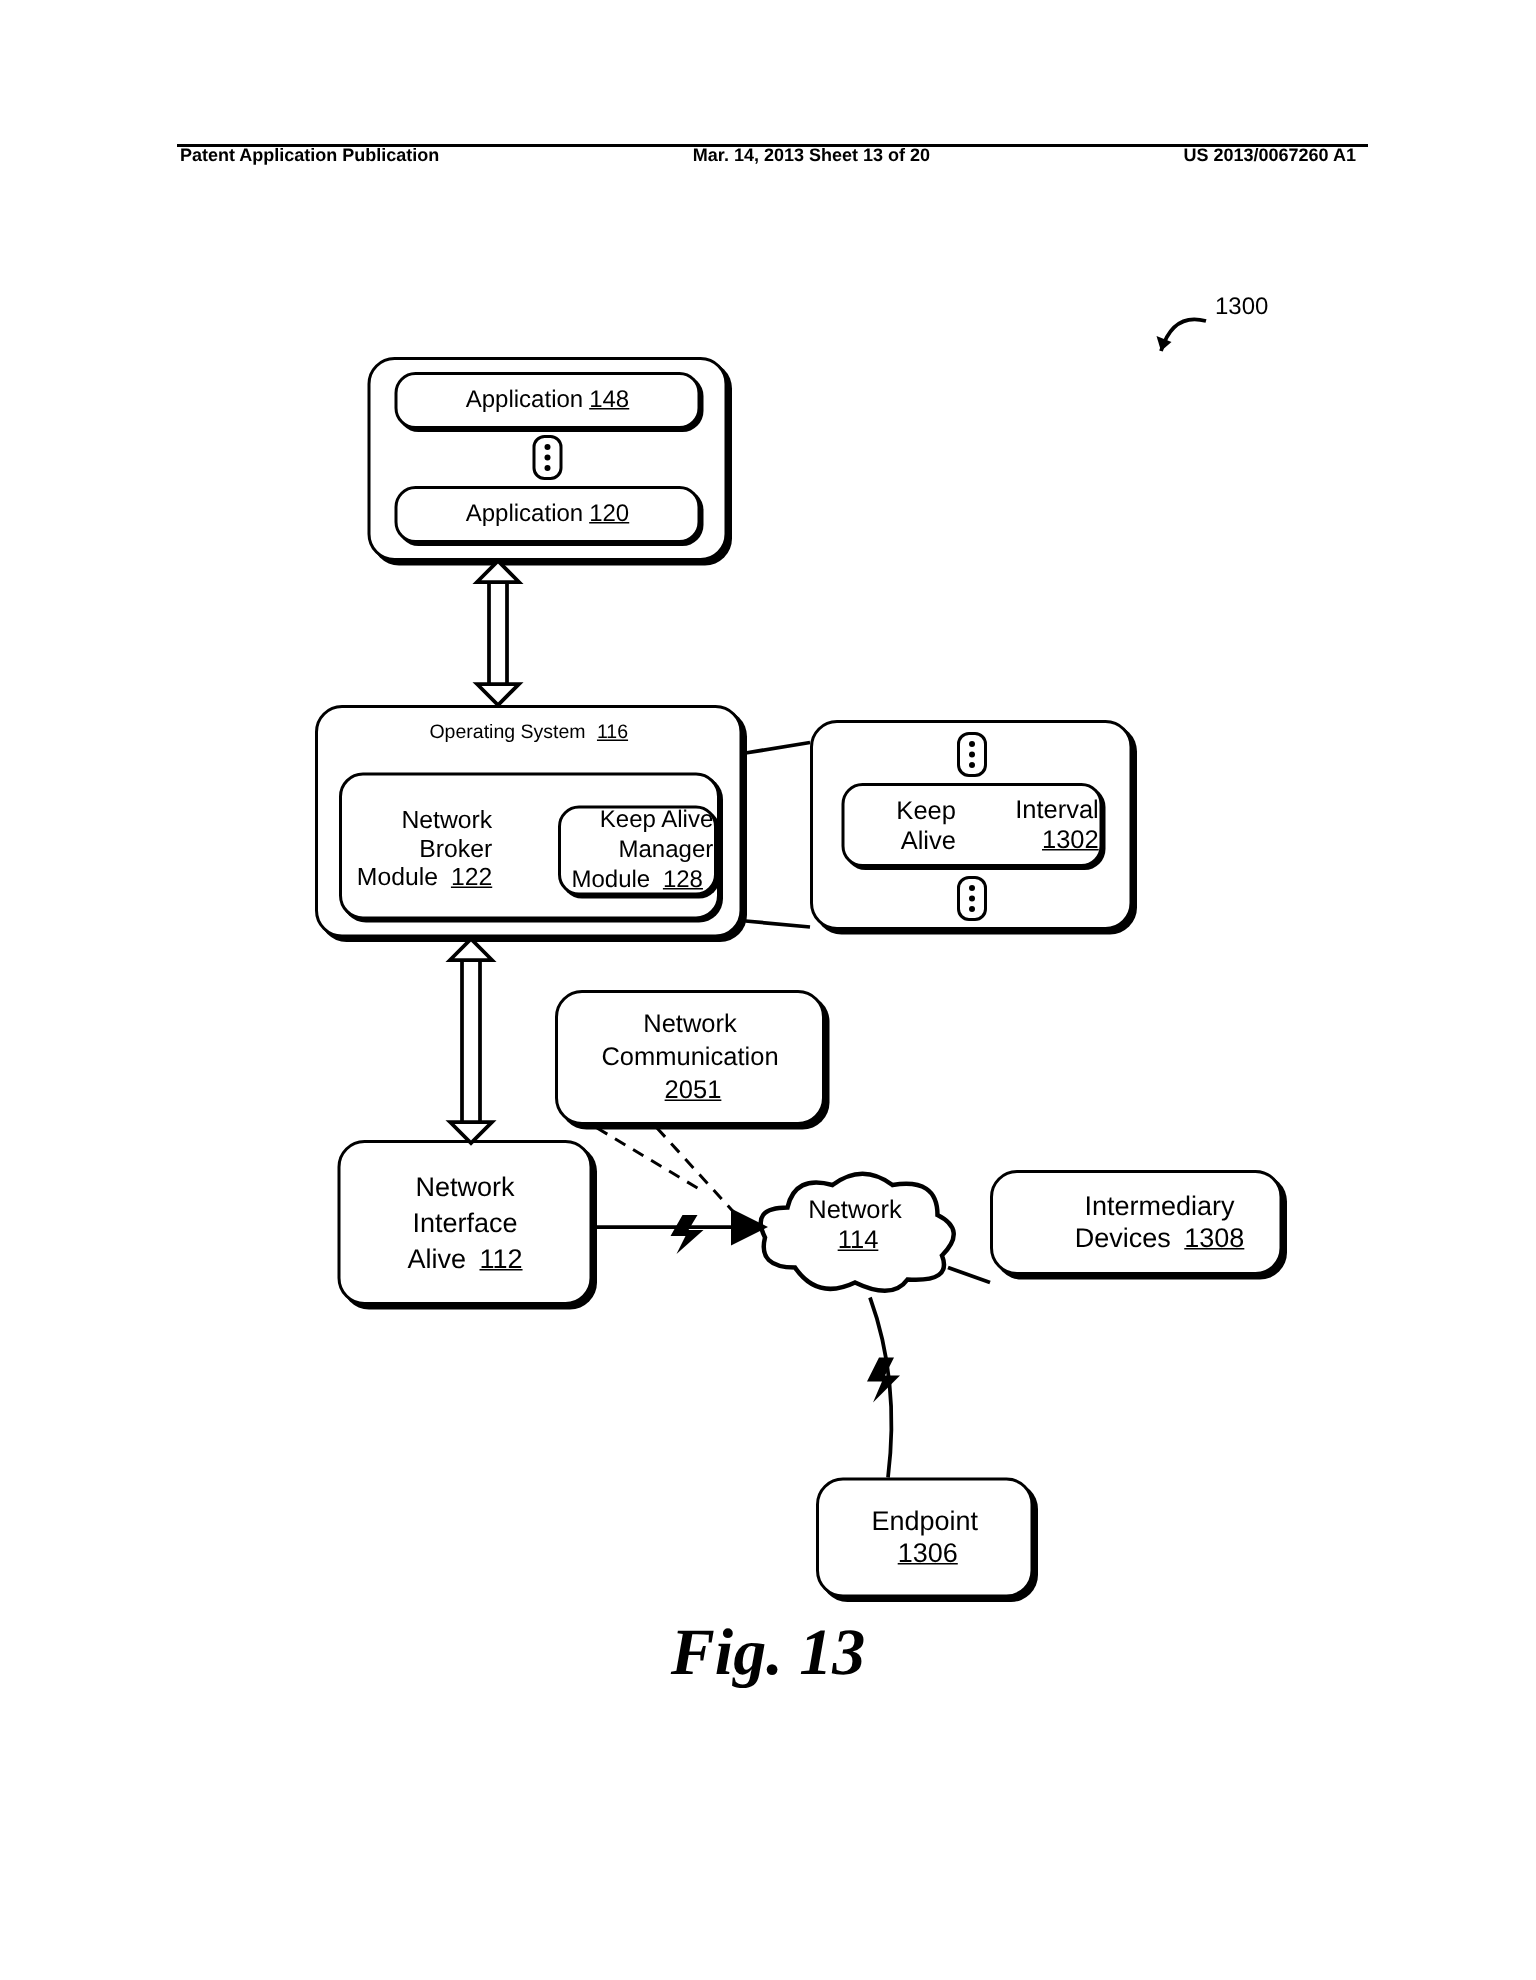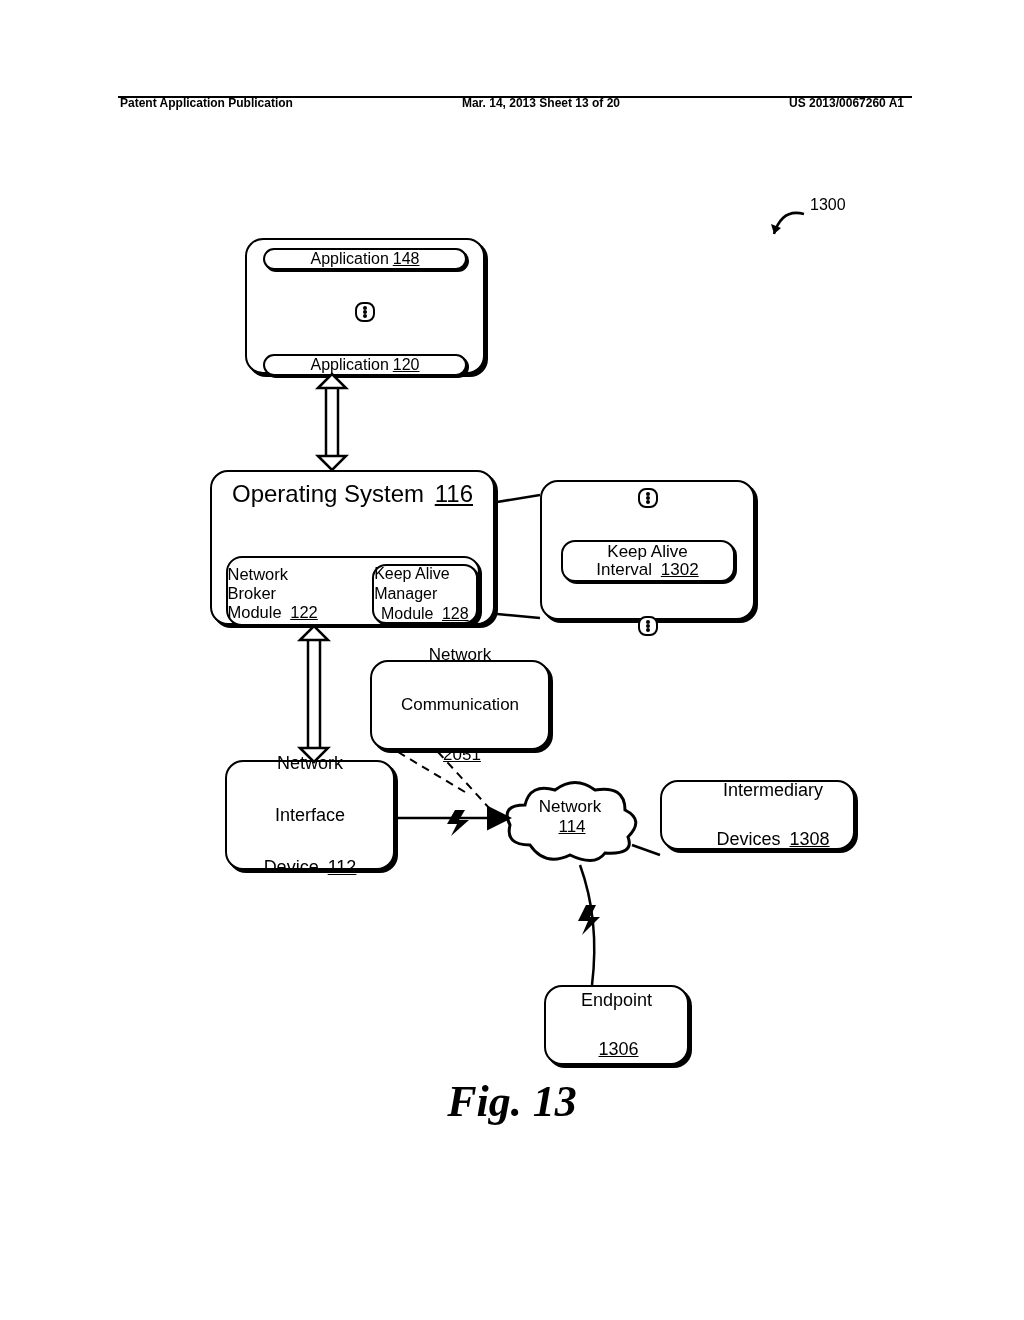--- a/index.html
+++ b/index.html
@@ -35,27 +35,26 @@
     left: 118px;
     width: 794px;
     border-top: 2.5px solid #000;
   }
   .box {
     position: absolute;
     background: #fff;
     border: 2.5px solid #000;
     border-radius: 18px;
     box-sizing: border-box;
-    text-align: left;
+    text-align: right;
     display: flex;
     flex-direction: column;
     align-items: center;
     justify-content: center;
     box-shadow: 3px 3px 0 0 #000;
-    gap: 28px;
   }
   .ref { text-decoration: underline; margin-left: 4px; }
   
   
   #apps {
     left: 245px; top: 238px; width: 240px; height: 136px;
     padding: 8px 10px;
     justify-content: flex-start;
   }
   #apps .inner {
@@ -63,41 +62,41 @@
     display:flex; align-items:center; justify-content:center; font-size:16px;
     box-shadow: 2px 2px 0 0 #000; background:#fff;
   }
   #apps .vdots { margin: 4px 0; }
   
   #os {
     left: 210px; top: 470px; width: 285px; height: 155px;
     justify-content: flex-start;
     padding: 8px 10px 10px 10px;
   }
-  #os-title { font-size:24px; margin-bottom:20px;}
+  #os-title { font-size:13px; margin-bottom:20px;}
   #nbm {
     width: 250px; height: 100px; border:2px solid #000; border-radius:16px;
     display:flex; flex-direction:row; align-items:center; justify-content:flex-start;
     padding-top:4px; box-shadow:2px 2px 0 0 #000; background:#fff;
   }
   #kam {
     margin-top:2px;
     width: 210px; height: 56px; border:2px solid #000; border-radius:14px;
     display:flex; flex-direction:column; align-items:center; justify-content:center;
     box-shadow:2px 2px 0 0 #000; background:#fff; font-size:16px; line-height:20px;margin-left:44px;
   }
   
   #kai {
     left: 540px; top: 480px; width: 215px; height: 140px;
     padding: 4px 8px; justify-content:flex-start;
   }
   #kai .vdots-top { margin-top:2px;}
   #kai-inner {
     width:170px; height:52px; border:2px solid #000; border-radius:14px;
-    display:flex; flex-direction:column; align-items:center; justify-content:center;
+    display:flex; align-items:center; justify-content:center;
     box-shadow:2px 2px 0 0 #000; background:#fff; font-size:17px; line-height:20px;
     margin-top:4px;
   }
   #kai-inner div:first-child{ margin-bottom:-2px;}
   #kai .vdots-bot { margin-top:6px;}
   
   #netcomm {
     left: 370px; top: 660px; width: 180px; height: 90px; font-size:17px;
   }
   #netcomm .line { line-height:22px; }
@@ -221,21 +220,21 @@
   <div id="netcomm" class="box">
     <div class="line">Network</div>
     <div class="line">Communication</div>
     <div class="line ref">2051</div>
   </div>
 
   <div id="nid" class="box">
     <div class="line">Network</div>
     <div class="line">Interface</div>
     <div class="line">
-      <span>Device</span>
+      <span>Alive</span>
       <span class="ref">112</span>
     </div>
   </div>
 
   <div id="cloud">
     <svg width="140" height="90">
       <path d="M30,70 Q5,70 10,50 Q0,30 25,30 Q30,8 55,15 Q75,0 95,15 Q125,10 125,35 Q145,45 128,62 Q135,80 105,78 Q95,92 70,80 Q45,92 30,70 Z" fill="#fff" stroke="#000" stroke-width="3"></path>
     </svg>
     <div class="cloud-label">
       <div>Network</div>

